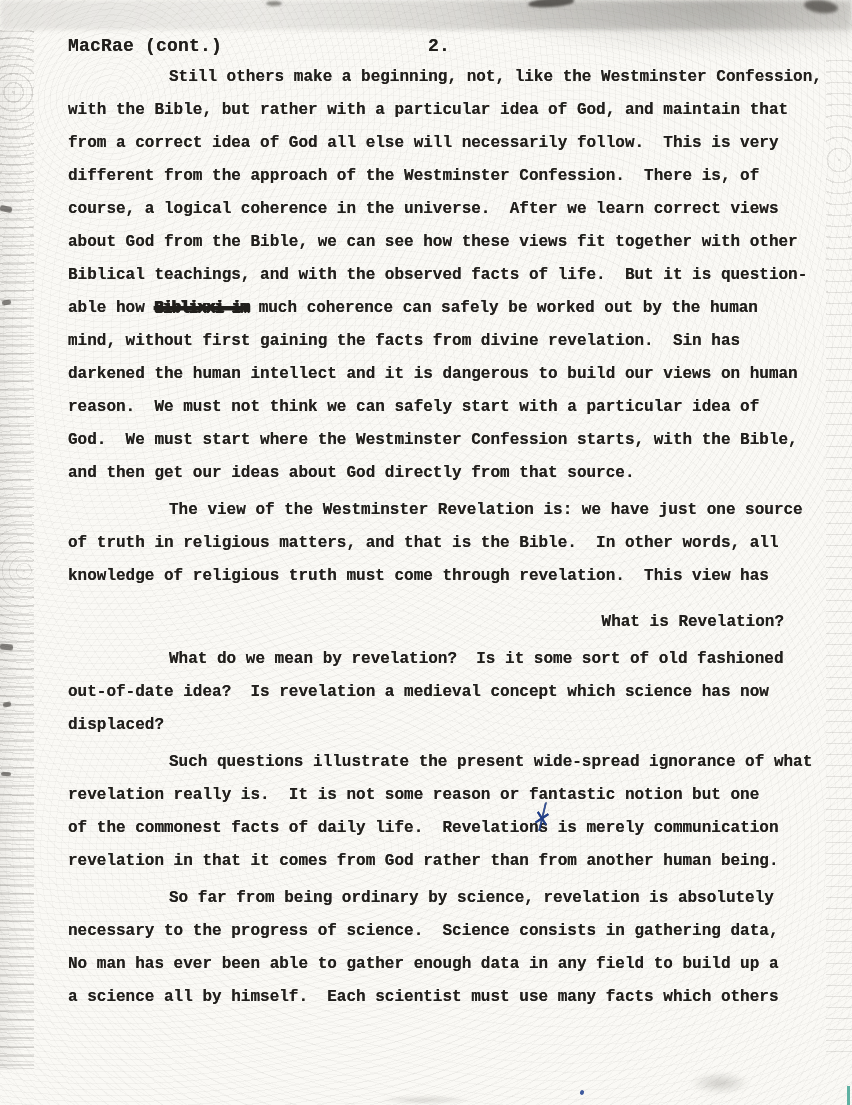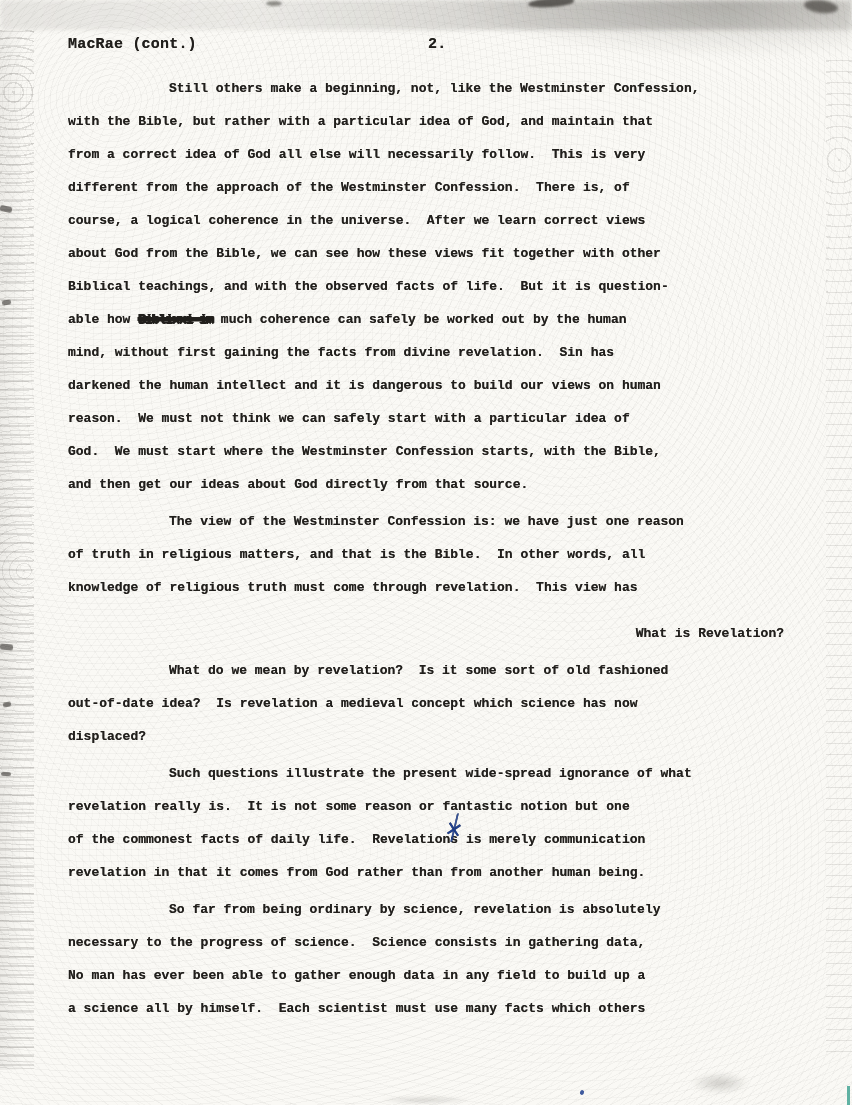--- a/index.html
+++ b/index.html
@@ -51,25 +51,25 @@
   .tick5{left:1px;top:772px;width:10px;height:4px;transform:rotate(3deg);}
   .noise-right{
     right:0;top:60px;width:26px;height:1000px;
     background:repeating-radial-gradient(circle at 50% 10%, rgba(95,92,88,.14) 0 1.5px, transparent 1.5px 11px);
   }
   .smudge-bottom{left:690px;top:1072px;width:60px;height:22px;background:radial-gradient(ellipse, rgba(110,107,102,.30), transparent 70%);filter:blur(2px);}
   .smudge-bottom2{left:380px;top:1096px;width:90px;height:8px;background:radial-gradient(ellipse, rgba(120,117,112,.28), transparent 75%);filter:blur(1.5px);}
   .pen-speck{left:580px;top:1090px;width:4px;height:5px;background:var(--pen,#20408f);border-radius:50%;opacity:.85;transform:rotate(20deg);}
   .teal-edge{left:847px;top:1086px;width:3px;height:19px;background:#3aa08f;opacity:.8;}
 
-  .header{position:relative;height:20px;font-size:15px;font-weight:700;letter-spacing:.2px;
+  .header{position:relative;height:20px;font-size:18px;font-weight:700;letter-spacing:.2px;
     text-shadow:0 0 .6px rgba(33,31,28,.8);}
   .header .pagenum{position:absolute;left:360px;top:0;}
 
-  .doc-body{position:relative;margin-top:16px;font-size:13px;font-weight:700;
+  .doc-body{position:relative;margin-top:5px;font-size:16px;font-weight:700;
     text-shadow:0 0 .6px rgba(33,31,28,.75);}
   .line{white-space:pre;line-height:33px;height:33px;}
   .line.indent{padding-left:101px;}
   .para{margin:0;}
   .para + .para{margin-top:4px;}
   .heading{margin-top:13px;margin-bottom:4px;line-height:33px;height:33px;text-align:right;
     padding-right:44px;white-space:pre;}
   .strike{
     font-weight:700;
     text-decoration:line-through;
@@ -122,21 +122,21 @@
         <div class="line">about God from the Bible, we can see how these views fit together with other</div>
         <div class="line">Biblical teachings, and with the observed facts of life.  But it is question-</div>
         <div class="line">able how <span class="strike">Biblixxi im</span> much coherence can safely be worked out by the human</div>
         <div class="line">mind, without first gaining the facts from divine revelation.  Sin has</div>
         <div class="line">darkened the human intellect and it is dangerous to build our views on human</div>
         <div class="line">reason.  We must not think we can safely start with a particular idea of</div>
         <div class="line">God.  We must start where the Westminster Confession starts, with the Bible,</div>
         <div class="line">and then get our ideas about God directly from that source.</div>
       </div>
       <div class="para">
-        <div class="line indent">The view of the Westminster Confession is: we have just one reason</div>
+        <div class="line indent">The view of the Westminster Revelation is: we have just one source</div>
         <div class="line">of truth in religious matters, and that is the Bible.  In other words, all</div>
         <div class="line">knowledge of religious truth must come through revelation.  This view has</div>
       </div>
       <div class="heading">What is Revelation?</div>
       <div class="para">
         <div class="line indent">What do we mean by revelation?  Is it some sort of old fashioned</div>
         <div class="line">out-of-date idea?  Is revelation a medieval concept which science has now</div>
         <div class="line">displaced?</div>
       </div>
       <div class="para">

